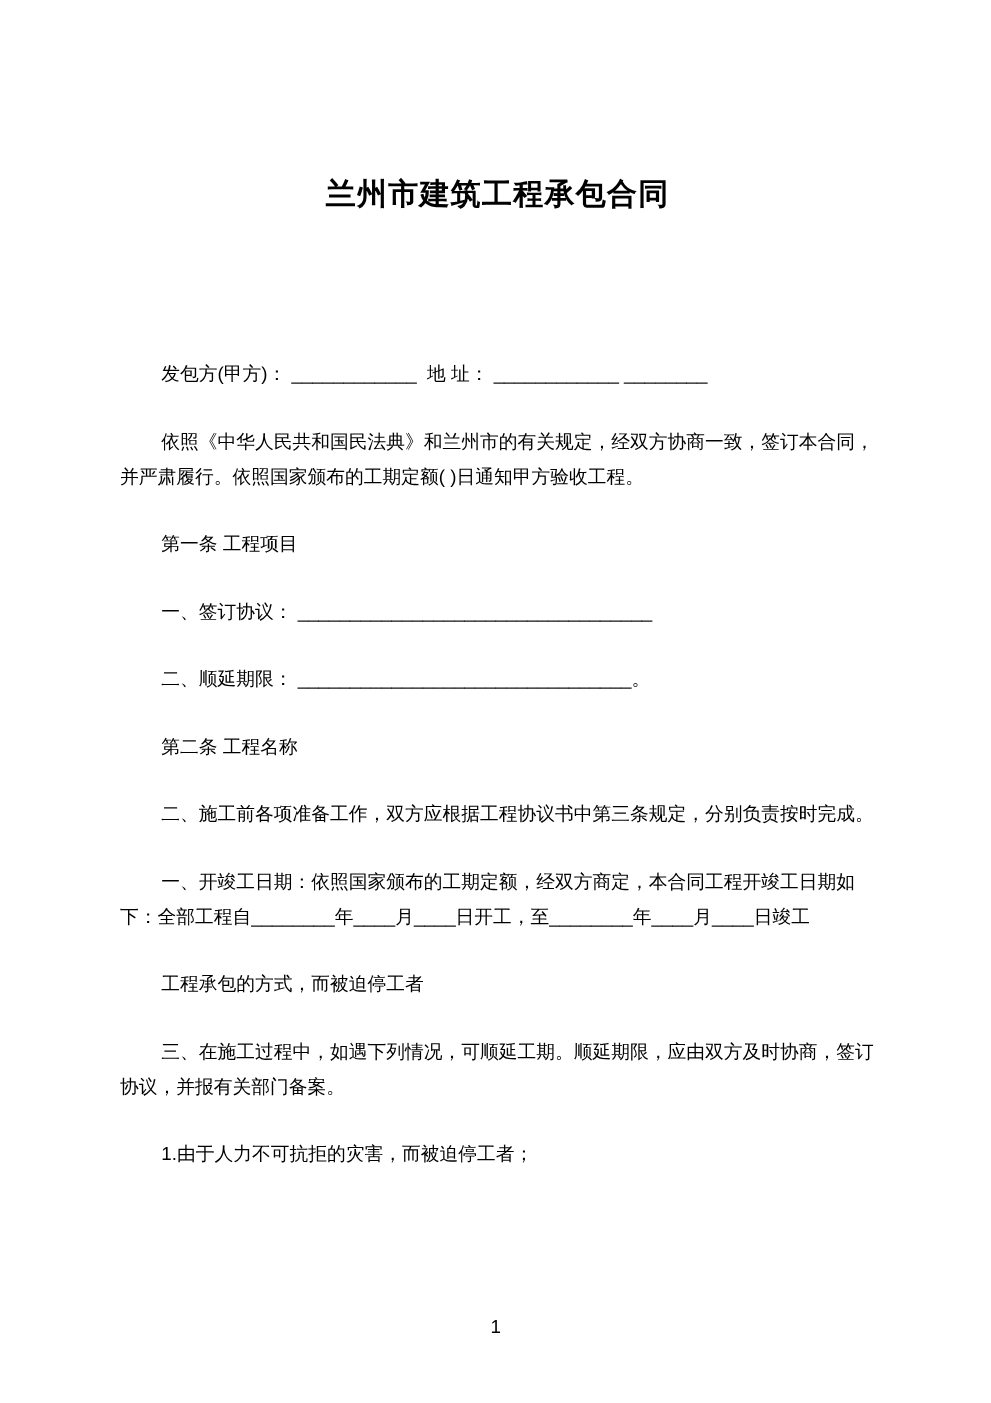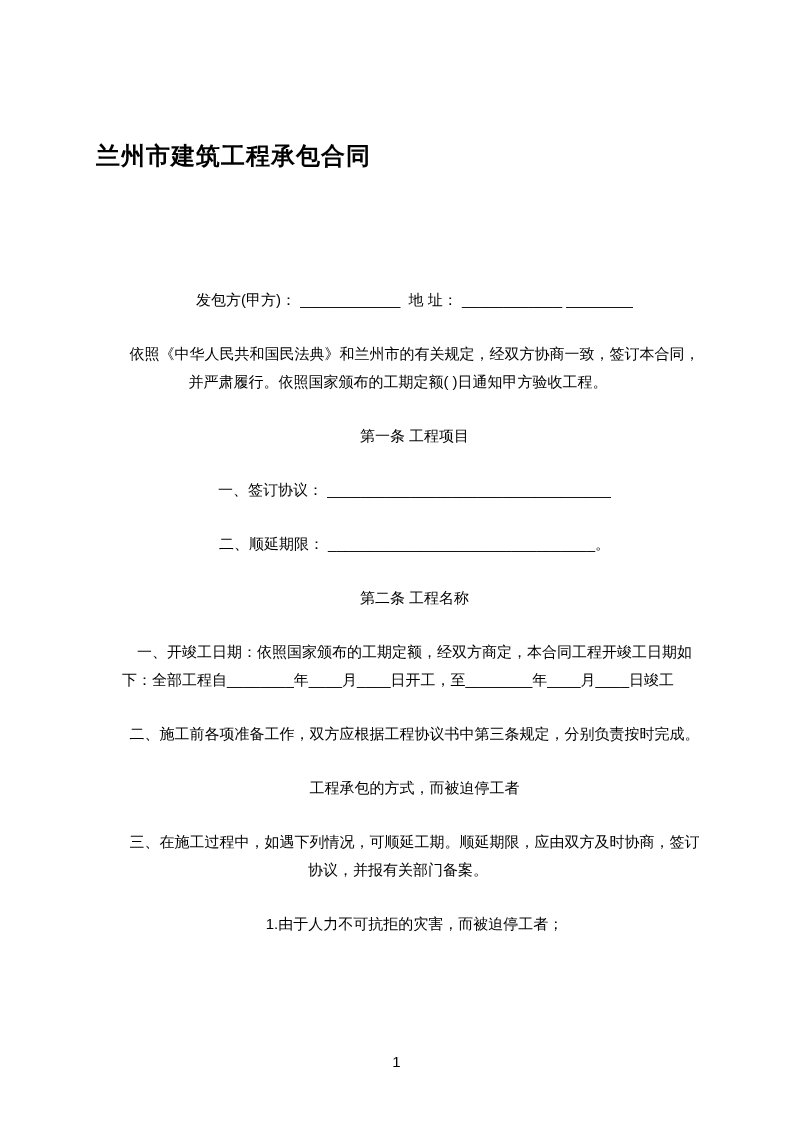--- a/index.html
+++ b/index.html
@@ -16,27 +16,26 @@
     color: #000000;
     font-family: "Liberation Sans", "DejaVu Sans", sans-serif;
     box-sizing: border-box;
     padding: 142px 93px 0 96px;
     overflow: hidden;
   }
   .doc-title {
     margin: 0;
     font-size: 24px;
     font-weight: bold;
-    text-align: left;
+    text-align: center;
     line-height: 28px;
     letter-spacing: 1px;
   }
   .doc-body {
     margin-top: 116px;
-    text-align: center;
   }
   .doc-body p {
     margin: 0 0 26px 0;
     font-size: 15px;
     line-height: 28px;
     text-indent: 33px;
     word-break: break-all;
     white-space: pre-wrap;
   }
   .page-footer {
@@ -63,23 +62,23 @@
     <p>依照《中华人民共和国民法典》和兰州市的有关规定，经双方协商一致，签订本合同，并严肃履行。依照国家颁布的工期定额( )日通知甲方验收工程。</p>
 
     <p>第一条 工程项目</p>
 
     <p>一、签订协议： __________________________________</p>
 
     <p>二、顺延期限： ________________________________。</p>
 
     <p>第二条 工程名称</p>
 
+    <p>二、施工前各项准备工作，双方应根据工程协议书中第三条规定，分别负责按时完成。</p>
+
     <p>一、开竣工日期：依照国家颁布的工期定额，经双方商定，本合同工程开竣工日期如下：全部工程自________年____月____日开工，至________年____月____日竣工</p>
-
-    <p>二、施工前各项准备工作，双方应根据工程协议书中第三条规定，分别负责按时完成。</p>
 
     <p>工程承包的方式，而被迫停工者</p>
 
     <p>三、在施工过程中，如遇下列情况，可顺延工期。顺延期限，应由双方及时协商，签订协议，并报有关部门备案。</p>
 
     <p>1.由于人力不可抗拒的灾害，而被迫停工者；</p>
   </div>
 
   <div class="page-footer">1</div>
 

